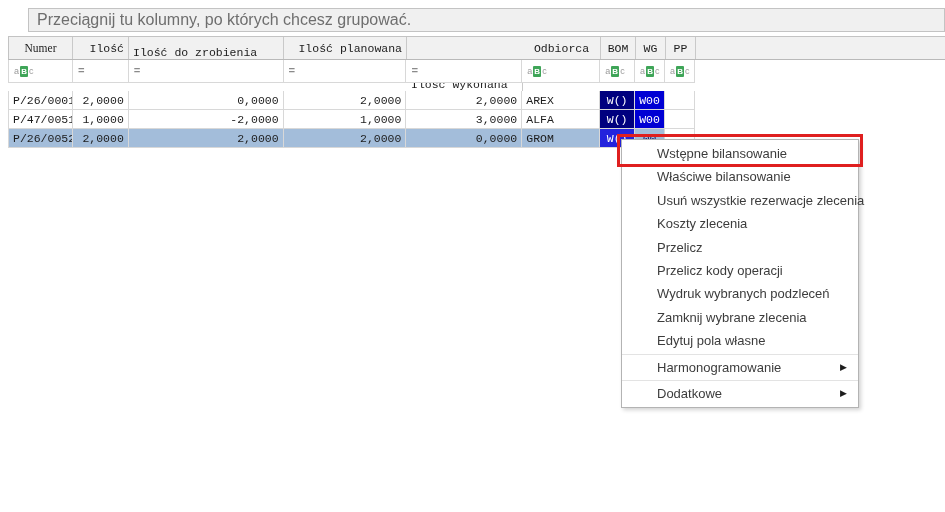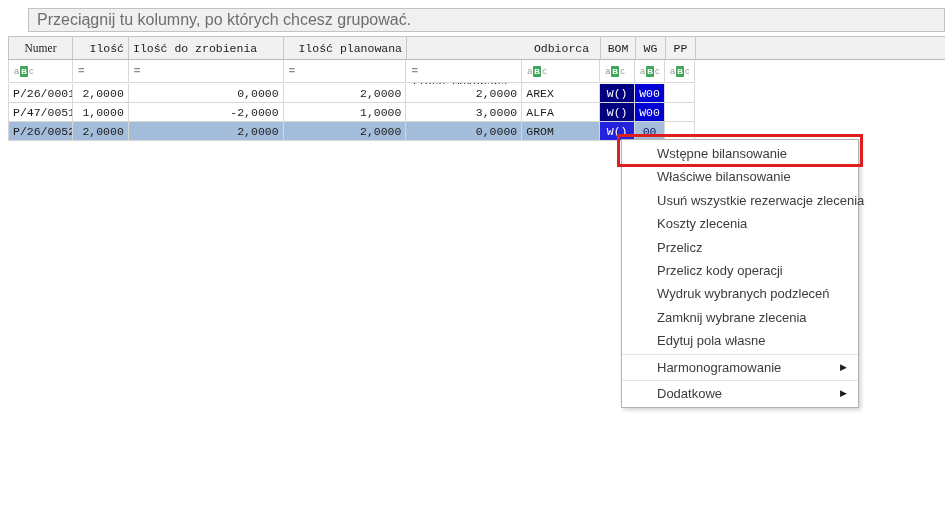--- a/index.html
+++ b/index.html
@@ -40,21 +40,21 @@
     border-right:1px solid #d8d8d8;border-bottom:1px solid #d8d8d8;
     display:flex;align-items:center;padding-left:5px;}
   .eq-glyph{color:#8a8a8a;font-weight:bold;font-size:11px;}
   .abc-icon{display:inline-flex;align-items:center;gap:1px;
     font-family:"Liberation Sans",sans-serif;}
   .abc-icon .a,.abc-icon .c{color:#9a9a9a;font-size:9px;line-height:9px;}
   .abc-icon .b{display:inline-block;width:8px;height:11px;background:#3fa558;
     color:#ffffff;font-size:8px;font-weight:bold;text-align:center;line-height:11px;
     border-radius:1px;}
 
-  .rows{position:absolute;left:0;top:48px;width:687px;}
+  .rows{position:absolute;left:0;top:55px;width:687px;}
   .data-row{display:flex;height:19px;box-sizing:border-box;
     border-left:1px solid #d8d8d8;background:#ffffff;}
   .data-row.selected{background:#a3bdda;}
   .data-cell{height:100%;box-sizing:border-box;
     border-right:1px solid #d8d8d8;border-bottom:1px solid #d8d8d8;
     display:flex;align-items:center;padding:0 4px;white-space:nowrap;overflow:hidden;}
   .data-cell.al{justify-content:flex-start}
   .data-cell.ar{justify-content:flex-end}
   .data-cell.ac{justify-content:center}
 
@@ -83,21 +83,21 @@
 <div class="group-panel">Przeciągnij tu kolumny, po których chcesz grupować.</div>
 
 <div class="grid">
   <div class="header-row">
       <div class="header-cell ac" style="width: 64px; font-family: Liberation Serif, serif;">
         <span>Numer</span>
       </div>
       <div class="header-cell ar" style="width: 56px;">
         <span>Ilość</span>
       </div>
-      <div class="header-cell al" style="width: 155px;">
+      <div class="header-cell al" style="width: 155px; align-items: flex-end;">
         <span>Ilość do zrobienia</span>
       </div>
       <div class="header-cell ar" style="width: 123px;">
         <span>Ilość planowana</span>
       </div>
       <div class="header-cell al" style="width: 116px; margin-top: 36px;">
         <span>Ilość wykonana</span>
       </div>
       <div class="header-cell ac" style="width: 78px;">
         <span>Odbiorca</span>

